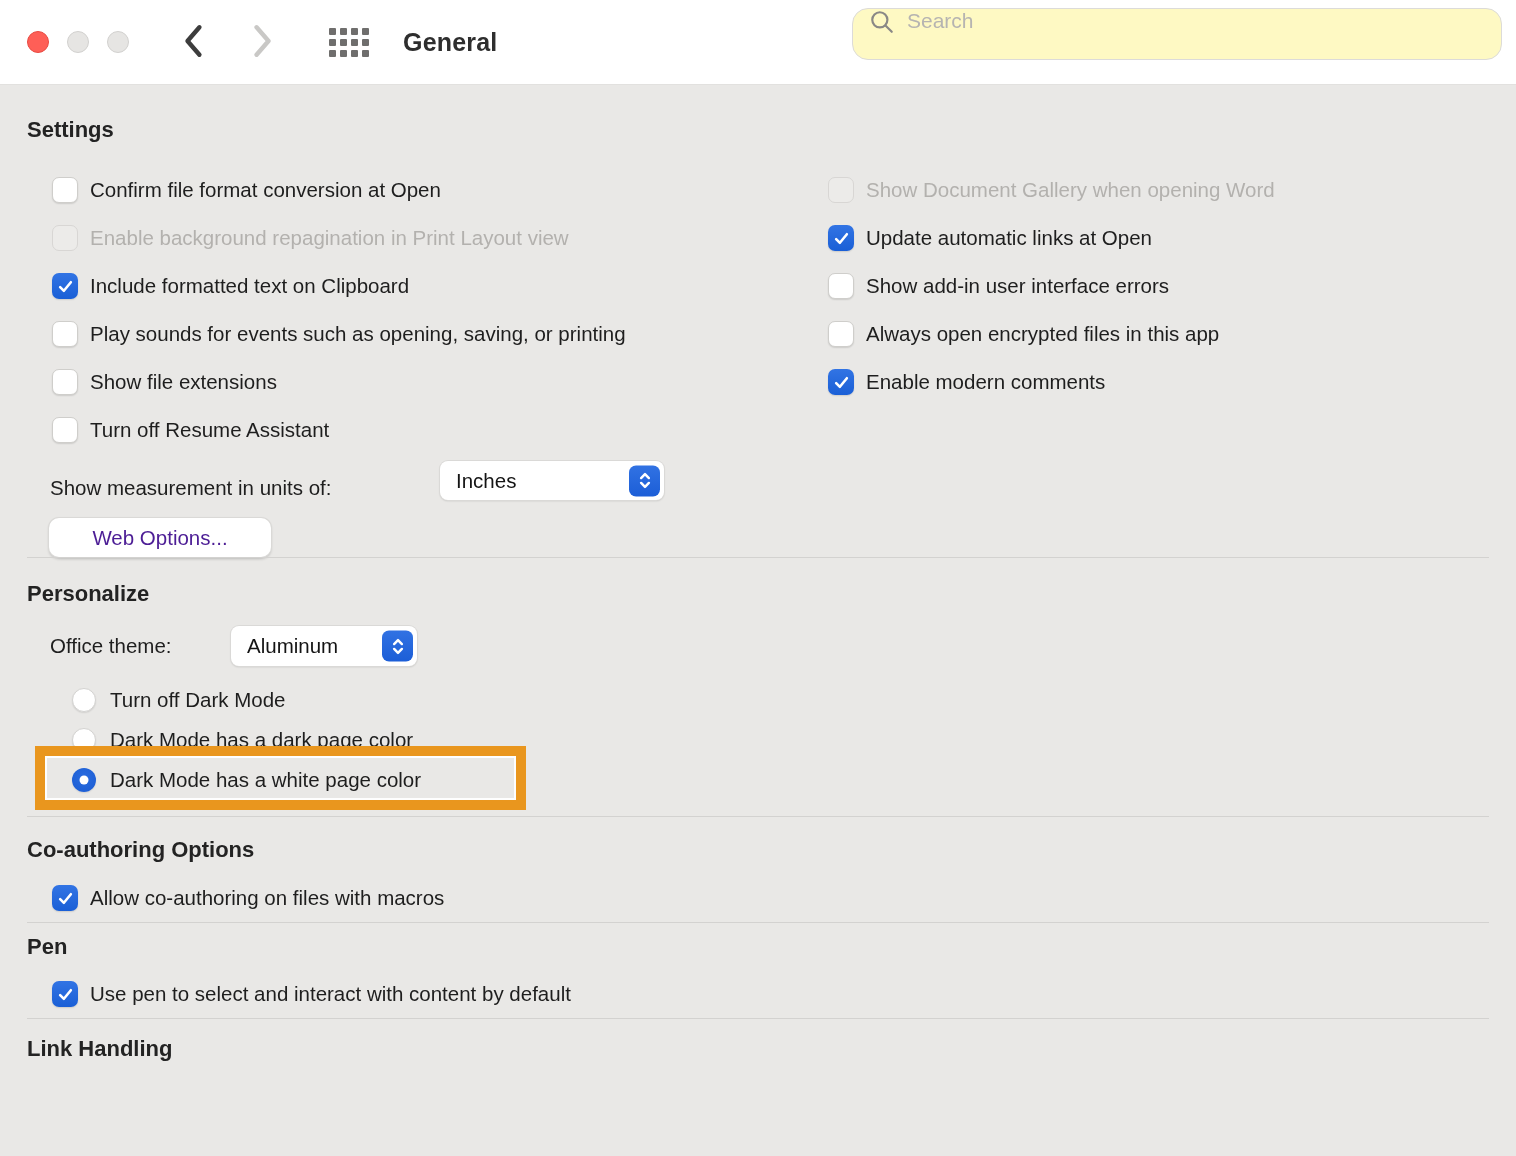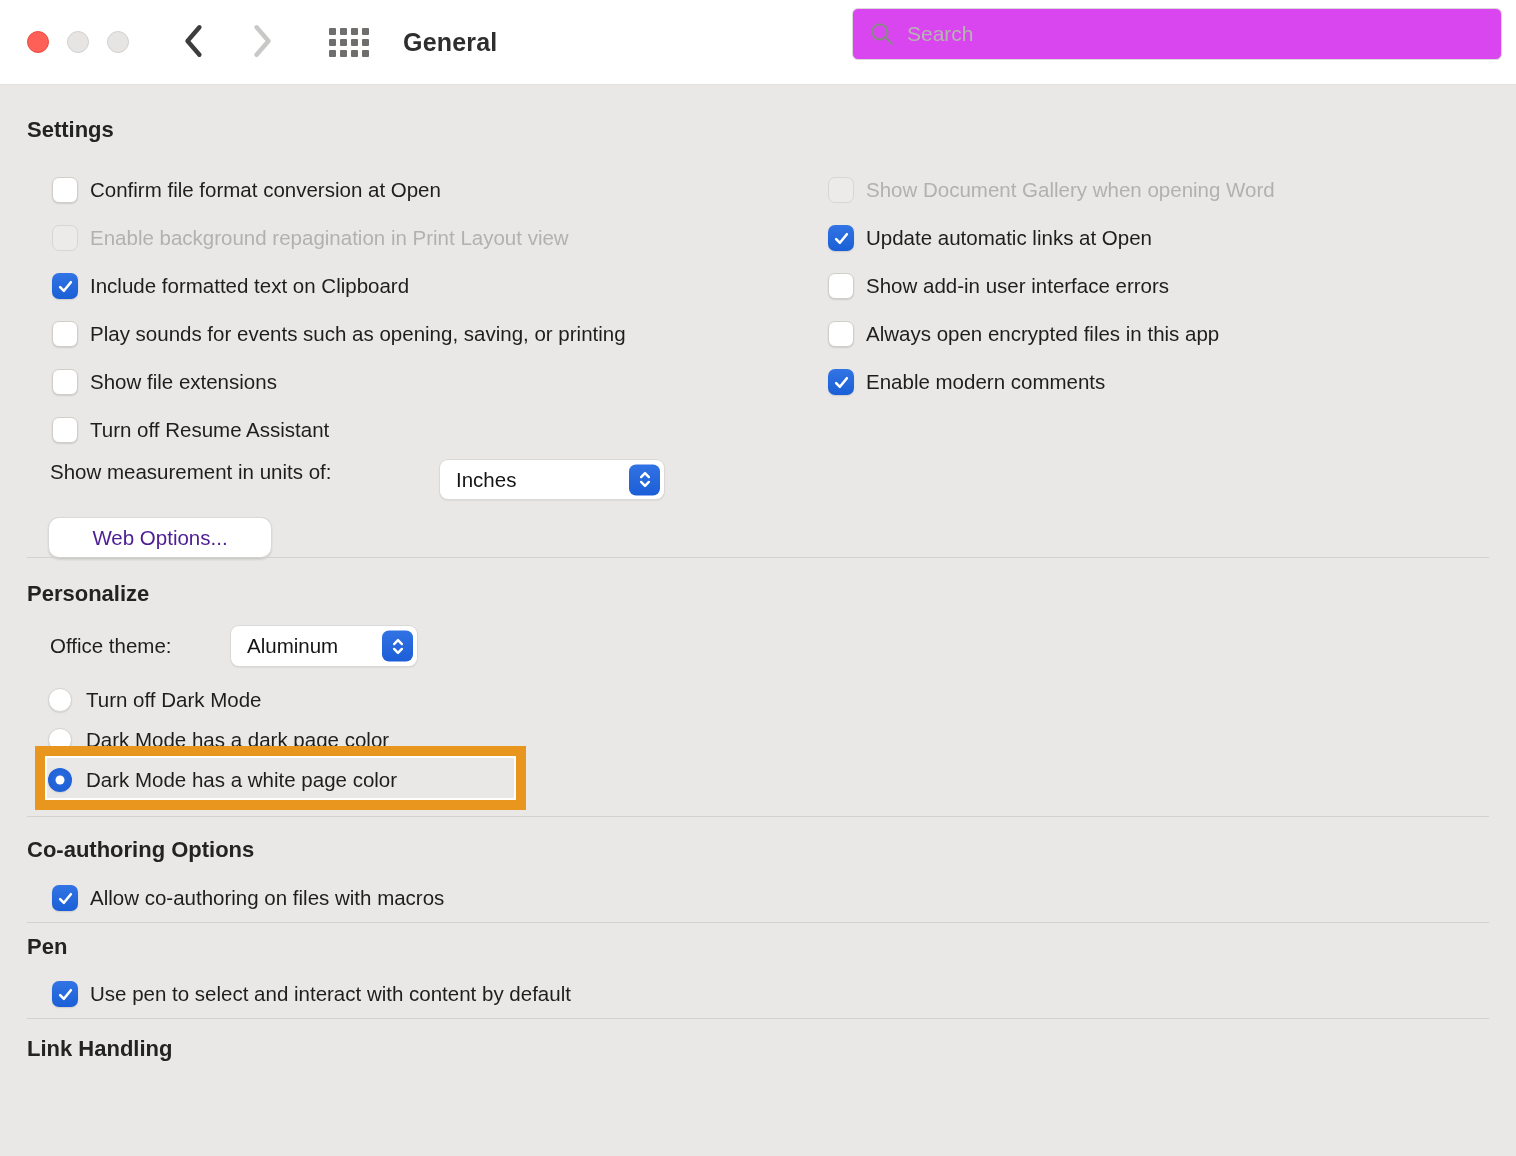--- a/index.html
+++ b/index.html
@@ -13,22 +13,22 @@
   .traffic-lights { display:flex; gap:18px; align-items:center; }
   .light { width:22px; height:22px; border-radius:50%; }
   .light.red { background:#fe5f57; border:1px solid #e84b42; }
   .light.gray { background:#e6e5e3; border:1px solid #d2d1cf; }
   .nav-btn { display:flex; align-items:center; justify-content:center; width:36px; height:44px; background:none; border:none; }
   .nav-back { margin-left:46px; }
   .nav-fwd { margin-left:34px; }
   .grid-icon { margin-left:48px; display:grid; grid-template-columns:repeat(4,7px); grid-auto-rows:7px; gap:4px; }
   .grid-icon span { background:#6f6e6d; border-radius:1px; }
   .win-title { margin-left:34px; font-size:25px; font-weight:700; color:#2e2e2e; letter-spacing:.2px; }
-  .search-field { position:absolute; right:14px; top:8px; width:650px; height:52px; background:#d946ef;
-                  border:1.5px solid #dcdbd9; border-radius:6px; display:flex; align-items:center; padding:0 16px; }
+  .search-field { position:absolute; right:14px; top:8px; width:650px; height:52px; background:#fef9c3;
+                  border:1.5px solid #dcdbd9; border-radius:16px; display:flex; align-items:flex-start; padding:0 16px; }
   .search-field input { flex:1; border:none; outline:none; font-size:21px; color:#3c3c3c; background:transparent; margin-left:12px;
                         font-family:"Liberation Sans","DejaVu Sans",sans-serif; }
   .search-field input::placeholder { color:#b6b4b1; }
 
   
   .content { position:relative; height:1071px; background:#e9e8e6; }
   .section-heading { margin-left:27px; font-size:22px; font-weight:700; color:#232323; line-height:30px; }
   .h-settings { padding-top:30px; margin-bottom:21px; }
   hr.div { border:none; border-top:1px solid #d3d2d0; margin:0 27px; }
 
@@ -42,40 +42,40 @@
   .checkbox { width:26px; height:26px; border-radius:7px; background:#ffffff; border:1px solid #cfcecb;
               box-shadow:0 1px 1.5px rgba(0,0,0,.12); flex:none; display:flex; align-items:center; justify-content:center; }
   .checkbox.checked { background:linear-gradient(180deg,#3274e4,#1a5fd6); border:none; }
   .checkbox.checked svg { display:block; }
   .checkbox svg { display:none; }
   .checkbox.disabled { background:#ecebe9; border:1px solid #d8d6d4; box-shadow:none; }
   .chk-label { margin-left:12px; font-size:20.5px; color:#1e1e1e; }
   .chk-row.disabled .chk-label { color:#b3b1ae; }
 
   
-  .measure-row { display:flex; align-items:flex-start; height:40px; margin-top:6px; padding-left:50px; }
+  .measure-row { display:flex; align-items:flex-end; height:40px; margin-top:6px; padding-left:50px; }
   .measure-label { width:390px; font-size:20.5px; }
   .select-box { position:relative; height:39px; background:#fff; border-radius:8px;
                 box-shadow:0 0 0 1px #dad9d7, 0 1px 2px rgba(0,0,0,.18); display:flex; align-items:center; }
   .select-box .sel-value { font-size:20.5px; padding-left:16px; color:#141414; }
   .stepper { position:absolute; right:4px; top:50%; transform:translateY(-50%); width:31px; height:31px; border-radius:7px;
              background:linear-gradient(180deg,#3172e3,#1c5ed7); display:flex; align-items:center; justify-content:center; }
   .sel-inches { width:224px; }
   .sel-theme { width:186px; height:40px; }
   .btn-web { display:block; margin:18px 0 0 49px; width:222px; height:39px; background:#ffffff; border:none; border-radius:10px;
              box-shadow:0 0 0 1px #dad9d7, 0 1.5px 3px rgba(0,0,0,.2); font-size:20.5px; color:#4c1d95;
              font-family:"Liberation Sans","DejaVu Sans",sans-serif; text-align:center; }
   .divider-after-web { margin-top:23px; }
 
   
   .h-personalize { margin-top:21px; }
   .theme-row { display:flex; align-items:center; height:40px; margin-top:17px; padding-left:50px; }
   .theme-label { width:181px; font-size:20.5px; }
   .radios { position:relative; margin-top:14px; width:620px; }
-  .radio-row { display:flex; align-items:center; height:40px; padding-left:48px; }
+  .radio-row { display:flex; align-items:center; height:40px; padding-left:72px; }
   .radio { width:24px; height:24px; border-radius:50%; background:#fff; border:1px solid #d4d3d1;
            box-shadow:0 1px 1.5px rgba(0,0,0,.1); flex:none; position:relative; }
   .radio.selected { background:radial-gradient(circle at 50% 40%,#2a6ce0,#1a5bd1); border:none; }
   .radio.selected::after { content:""; position:absolute; left:50%; top:50%; width:9px; height:9px;
                            transform:translate(-50%,-50%); border-radius:50%; background:#fff; }
   .radio-label { margin-left:14px; font-size:20.5px; }
   .highlight-box { position:absolute; left:35px; top:66px; width:491px; height:64px; border:10px solid #e9961e;
                    box-shadow:inset 0 0 0 2px rgba(255,255,255,.95); pointer-events:none; z-index:5; }
 
   .h-after-hr18 { margin-top:18px; }

